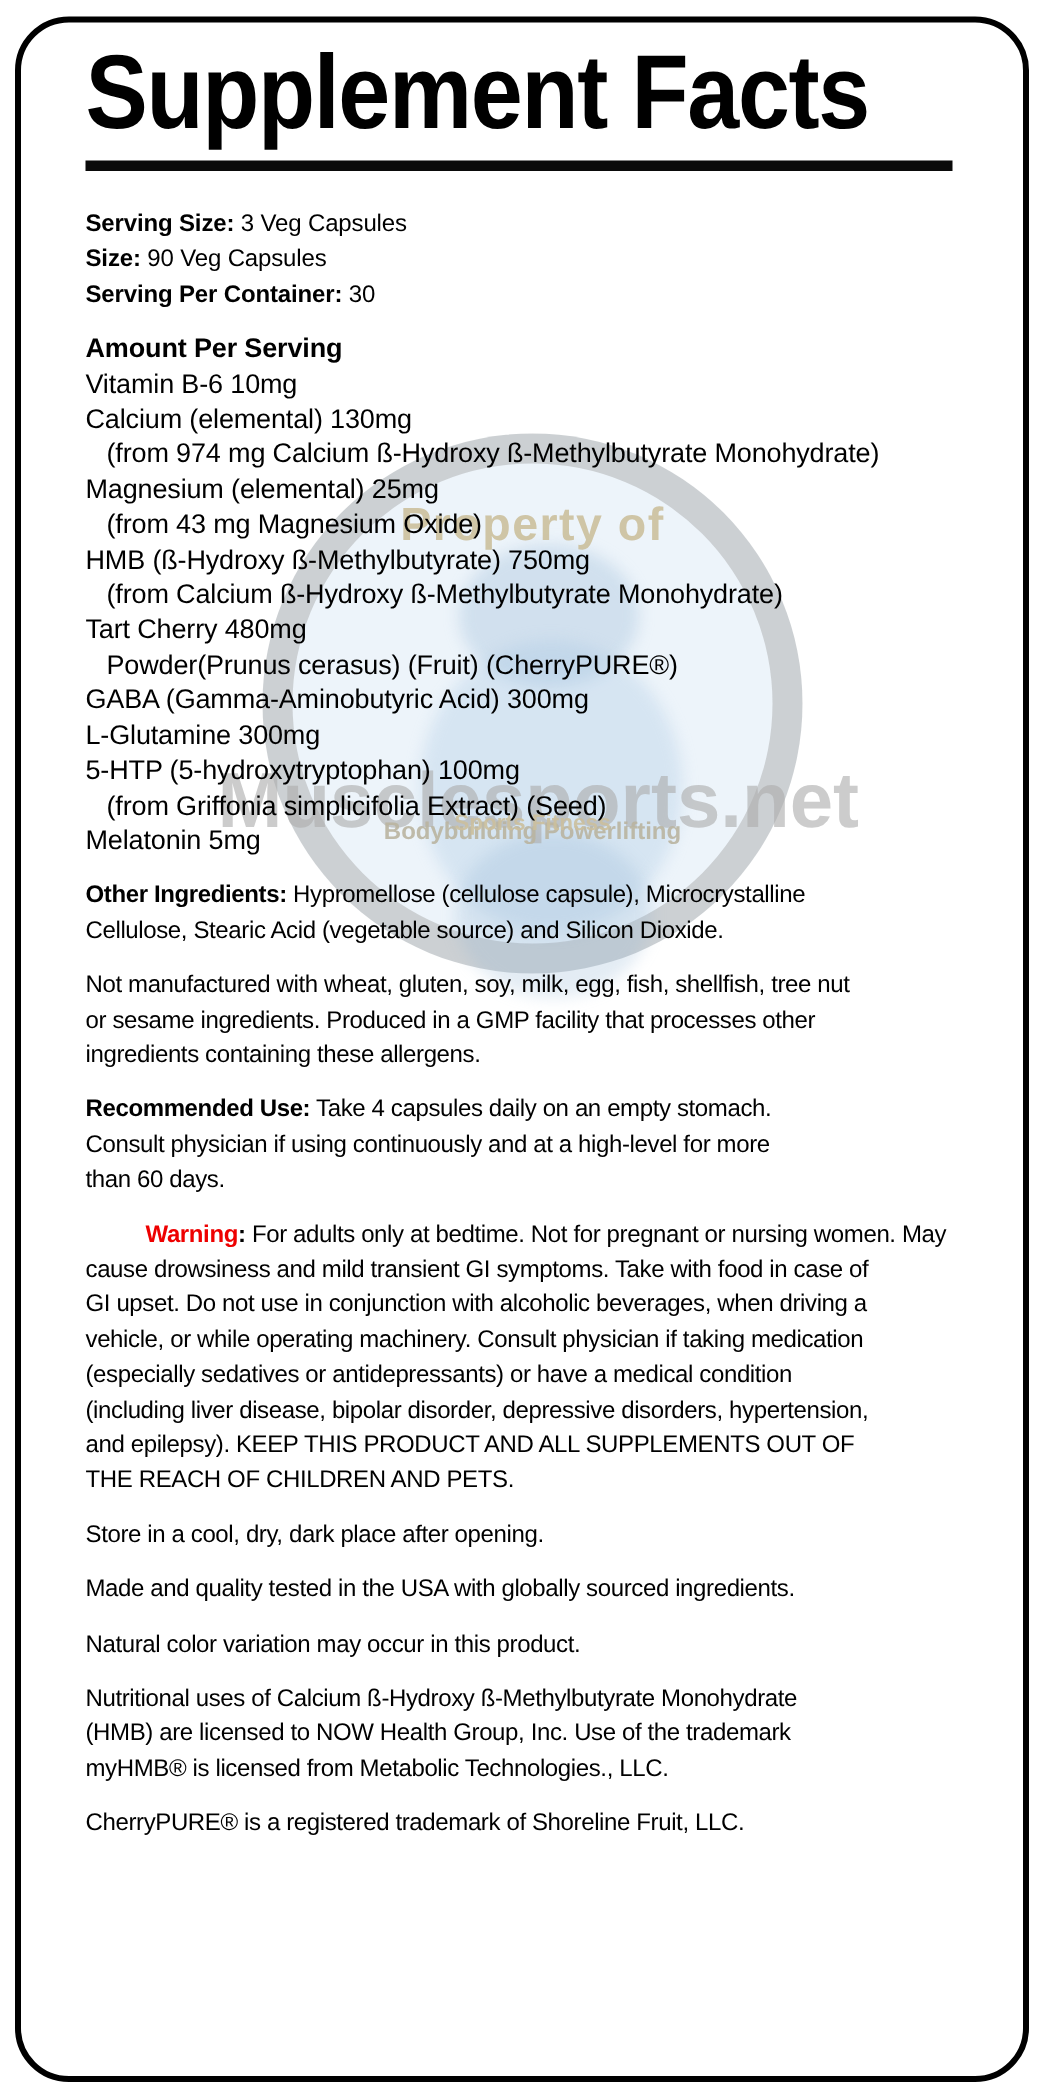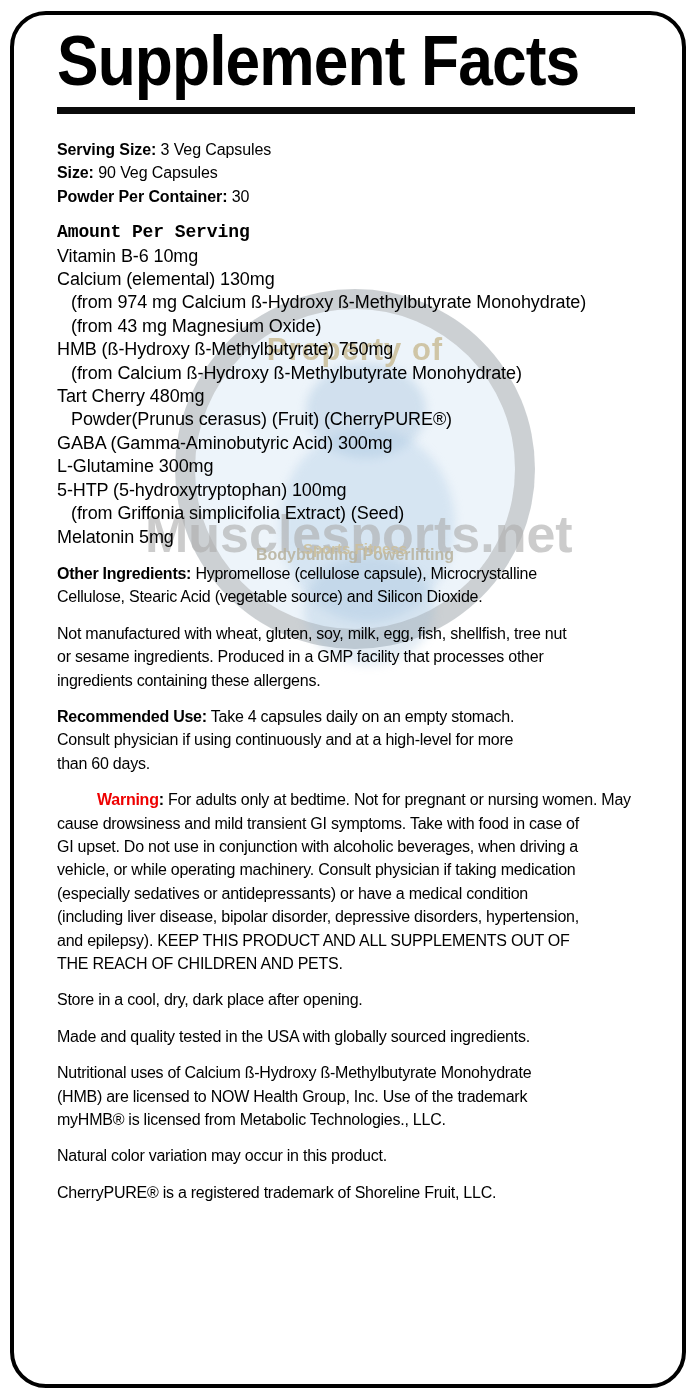--- a/index.html
+++ b/index.html
@@ -41,21 +41,21 @@
   
   .content { position:relative; z-index:1; padding:8px 6px 0 43px; }
   .title {
     font-size:70px; font-weight:bold; line-height:76px;
     letter-spacing:-1px; white-space:nowrap;
     transform:scaleX(0.89); transform-origin:0 50%;
   }
   .title-rule { width:578px; height:7px; background:#0a0a0a; margin-top:8px; }
   .serving { margin-top:24px; font-size:16px; line-height:23.4px; letter-spacing:-0.1px; }
   .amount-block { margin-top:13px; font-size:18px; line-height:23.4px; letter-spacing:-0.1px; }
-  .hdr { font-weight:bold;font-family:Liberation Mono, monospace; }
+  .hdr { font-weight:bold; }
   .ing { white-space:nowrap; }
   .ing.indent { padding-left:14px; }
   .para {
     margin:13px 0 0 0;
     font-size:16px; line-height:23.4px; letter-spacing:-0.25px;
     white-space:pre;
   }
   .para strong { letter-spacing:-0.25px; }
   .red { color:#ee0000;margin-left:40px; }
   b, strong { font-weight:bold; }
@@ -77,28 +77,29 @@
   </div>
 
   <div class="content">
 
     <div class="title">Supplement Facts</div>
     <div class="title-rule"></div>
 
     <div class="serving">
       <div class="line"><strong>Serving Size:</strong><span> 3 Veg Capsules</span></div>
       <div class="line"><strong>Size:</strong><span> 90 Veg Capsules</span></div>
-      <div class="line"><strong>Powder Per Container:</strong><span> 30</span></div>
+      <div class="line"><strong>Serving Per Container:</strong><span> 30</span></div>
     </div>
 
     <div class="amount-block">
       <div class="hdr">Amount Per Serving</div>
       <div class="ing">Vitamin B-6 10mg</div>
       <div class="ing">Calcium (elemental) 130mg</div>
       <div class="ing indent">(from 974 mg Calcium ß-Hydroxy ß-Methylbutyrate Monohydrate)</div>
+      <div class="ing">Magnesium (elemental) 25mg</div>
       <div class="ing indent">(from 43 mg Magnesium Oxide)</div>
       <div class="ing">HMB (ß-Hydroxy ß-Methylbutyrate) 750mg</div>
       <div class="ing indent">(from Calcium ß-Hydroxy ß-Methylbutyrate Monohydrate)</div>
       <div class="ing">Tart Cherry 480mg</div>
       <div class="ing indent">Powder(Prunus cerasus) (Fruit) (CherryPURE®)</div>
       <div class="ing">GABA (Gamma-Aminobutyric Acid) 300mg</div>
       <div class="ing">L-Glutamine 300mg</div>
       <div class="ing">5-HTP (5-hydroxytryptophan) 100mg</div>
       <div class="ing indent">(from Griffonia simplicifolia Extract) (Seed)</div>
       <div class="ing">Melatonin 5mg</div>
@@ -121,22 +122,22 @@
 vehicle, or while operating machinery. Consult physician if taking medication
 (especially sedatives or antidepressants) or have a medical condition
 (including liver disease, bipolar disorder, depressive disorders, hypertension,
 and epilepsy). KEEP THIS PRODUCT AND ALL SUPPLEMENTS OUT OF
 THE REACH OF CHILDREN AND PETS.</span></p>
 
     <p class="para">Store in a cool, dry, dark place after opening.</p>
 
     <p class="para">Made and quality tested in the USA with globally sourced ingredients.</p>
 
+    <p class="para">Natural color variation may occur in this product.</p>
+
     <p class="para">Nutritional uses of Calcium ß-Hydroxy ß-Methylbutyrate Monohydrate
 (HMB) are licensed to NOW Health Group, Inc. Use of the trademark
 myHMB® is licensed from Metabolic Technologies., LLC.</p>
-
-    <p class="para">Natural color variation may occur in this product.</p>
 
     <p class="para">CherryPURE® is a registered trademark of Shoreline Fruit, LLC.</p>
 
   </div>
 </div>
 
 </body></html>

